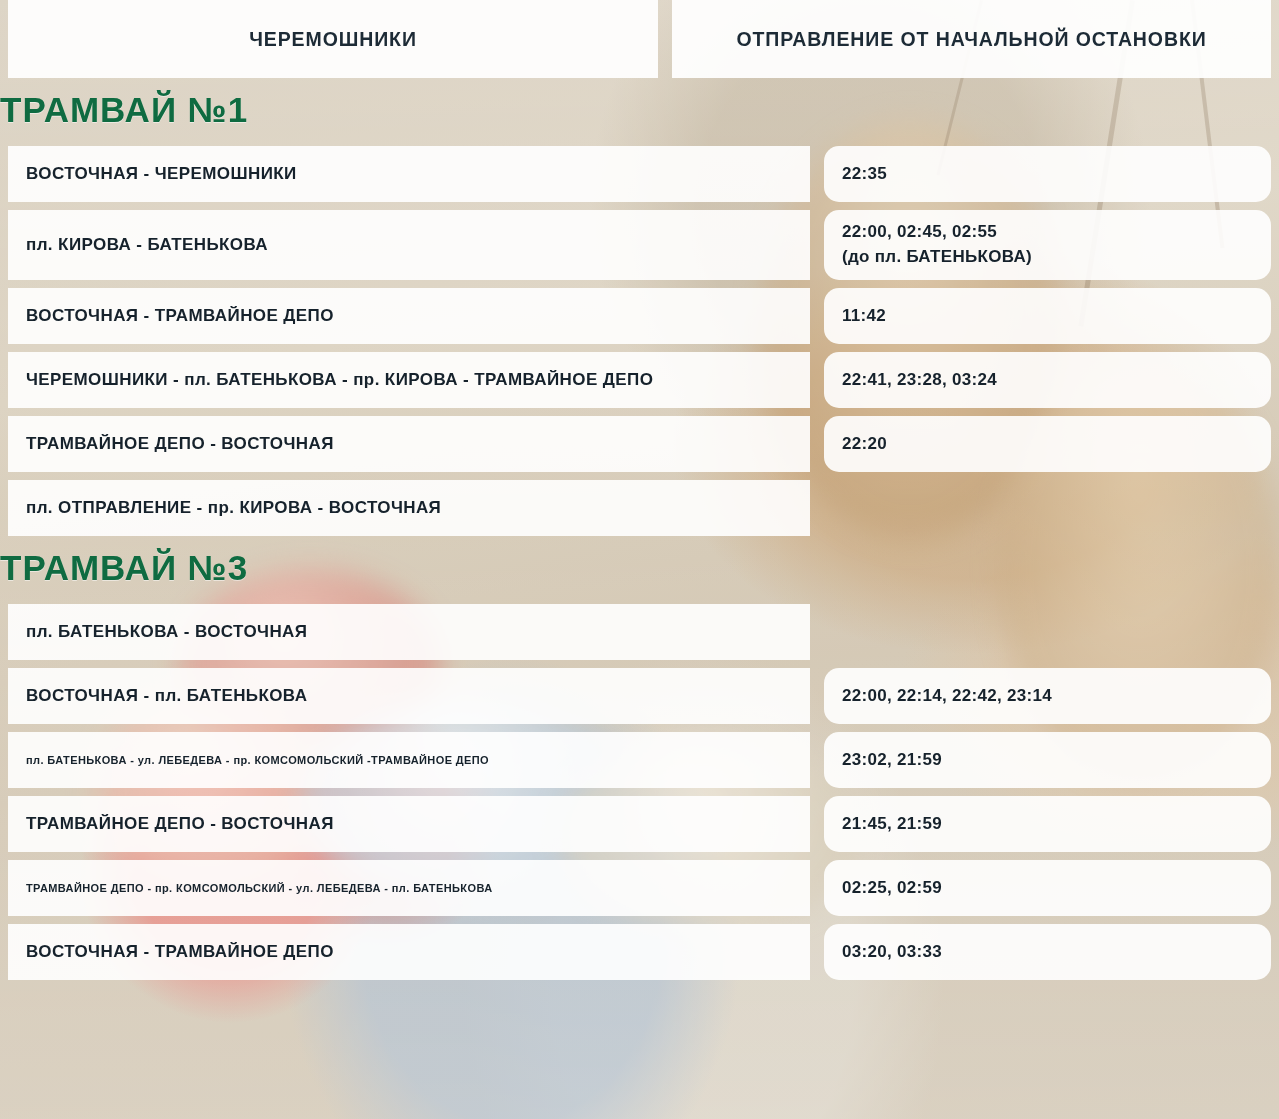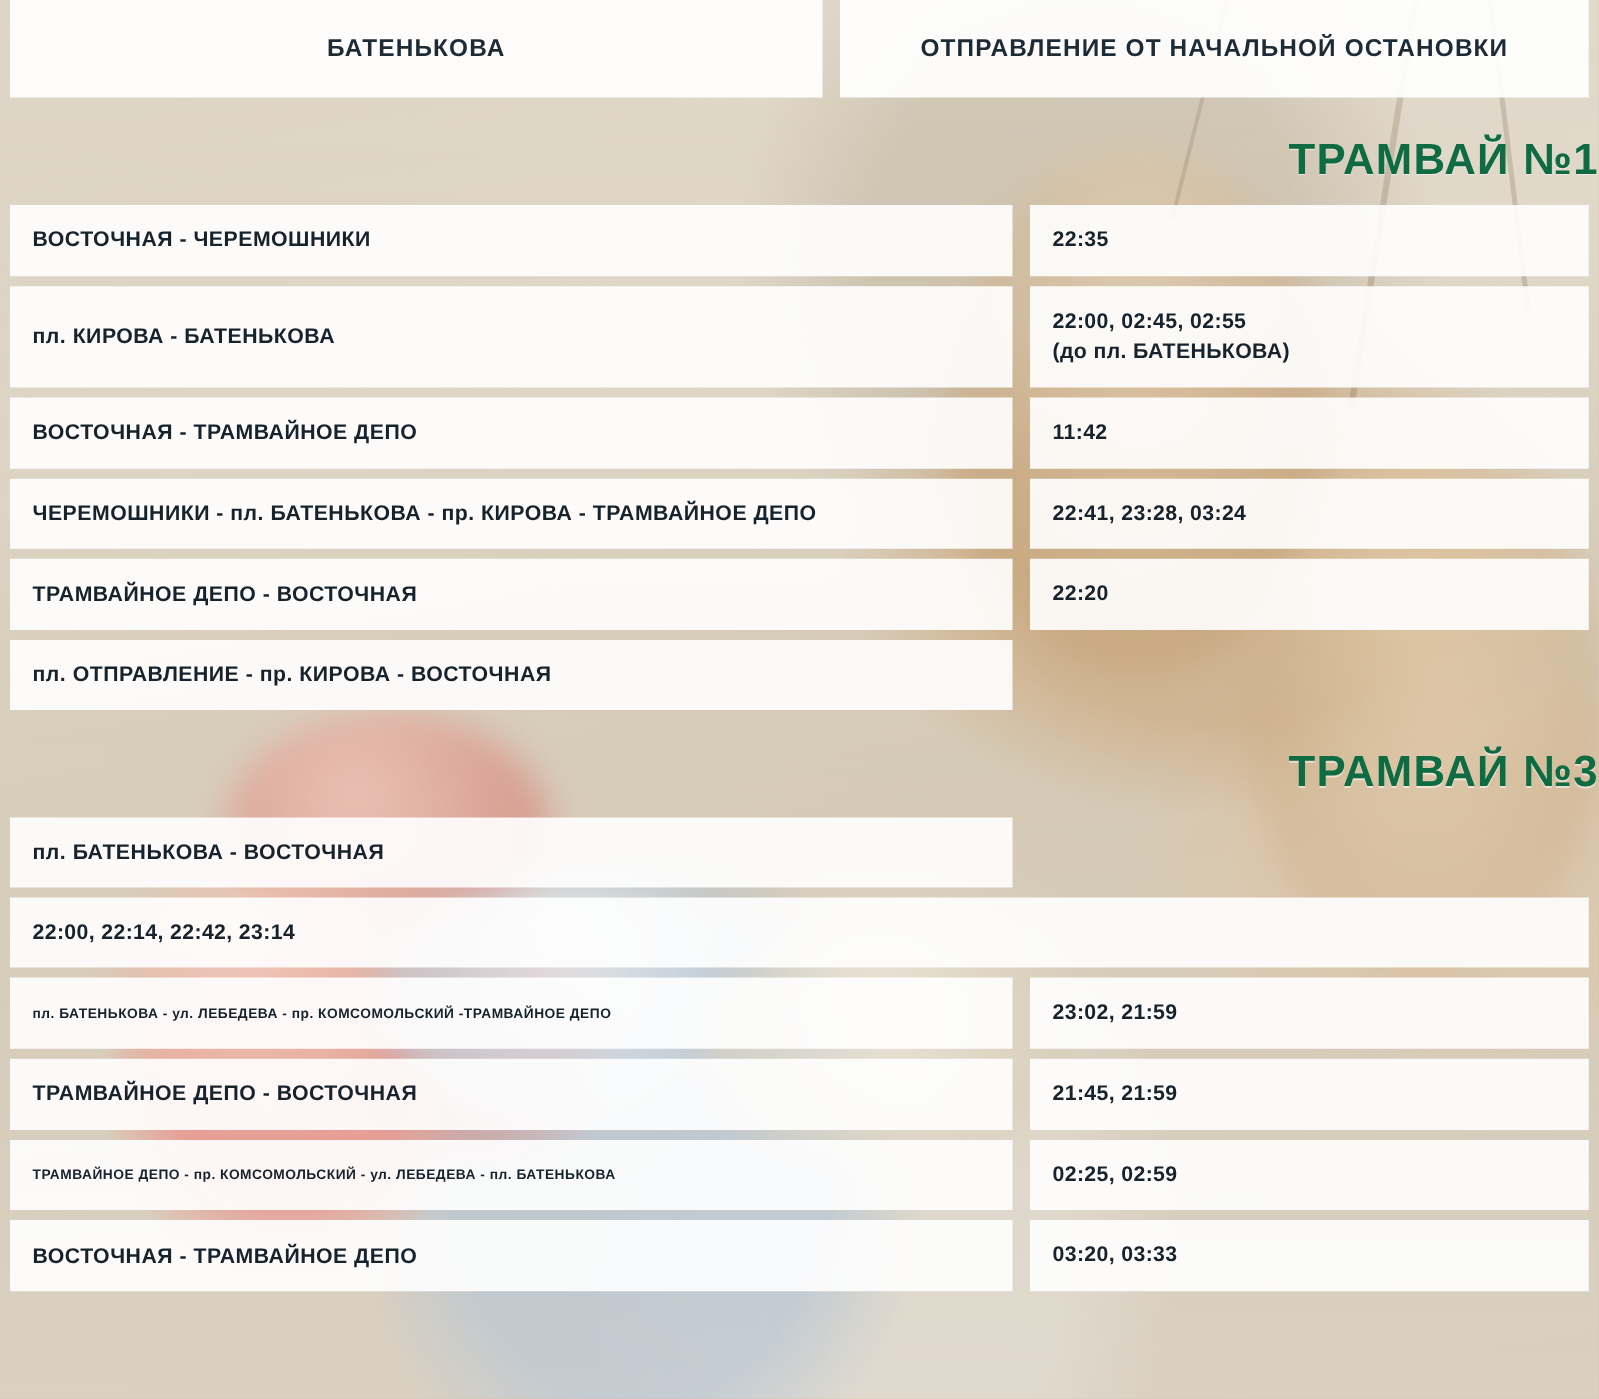--- a/index.html
+++ b/index.html
@@ -79,26 +79,26 @@
     justify-content: center;
     color: #1d2b36;
     font-weight: bold;
     font-size: 19.5px;
     letter-spacing: .9px;
   }
   .header-cell.dir { width: 650px; }
   .header-cell.dep { flex: 1; }
 
   .section-title {
-    text-align: right;
+    text-align: left;
     color: #0f6b41;
     font-size: 35px;
     font-weight: bold;
     letter-spacing: 1px;
-    margin: 30px 0 16px 0;
+    margin: 12px 0 16px 0;
     text-shadow: 0 1px 0 rgba(255,255,255,.5);
   }
 
   .rows { padding: 0 8px; box-sizing: border-box; }
 
   .row {
     display: flex;
     gap: 14px;
     margin-bottom: 8px;
   }
@@ -112,27 +112,28 @@
   .cell.dir {
     width: 802px;
     padding: 6px 18px;
     color: #16222c;
     font-weight: bold;
     font-size: 17px;
     letter-spacing: .4px;
   }
   .cell.dep {
     flex: 1;
-    padding: 16px 18px;
+    padding: 4px 18px;
     color: #16222c;
     font-weight: bold;
     font-size: 17px;
     letter-spacing: .3px;
     white-space: pre-line;
     line-height: 1.45;
+    border-radius: 15px;
   }
   .row.tall .cell { min-height: 70px; }
   .row.small .cell.dir { font-size: 11px; }
 </style>
 </head>
 <body>
 
 <div class="bg">
   <div class="bg-base"></div>
   <div class="bg-blob blob-1"></div>
@@ -143,21 +144,21 @@
   <div class="bg-blob blob-6"></div>
   <div class="bg-branch" style="left:1130px; top:0; width:5px; height:330px; transform: rotate(9deg);"></div>
   <div class="bg-branch" style="left:1190px; top:0; width:4px; height:250px; transform: rotate(-7deg);"></div>
   <div class="bg-branch" style="left:980px; top:0; width:3px; height:180px; transform: rotate(14deg);"></div>
   <div class="bg-veil"></div>
 </div>
 
 <div class="sheet">
 
   <div class="header-row">
-    <div class="header-cell dir">БАТЕНЬКОВА</div>
+    <div class="header-cell dir">ЧЕРЕМОШНИКИ</div>
     <div class="header-cell dep">ОТПРАВЛЕНИЕ ОТ НАЧАЛЬНОЙ ОСТАНОВКИ</div>
   </div>
 
   <div class="section-title">ТРАМВАЙ №1</div>
   <div class="rows">
     <div class="row">
       <div class="cell dir">ВОСТОЧНАЯ -  ЧЕРЕМОШНИКИ</div>
       <div class="cell dep">22:35</div>
     </div>
     <div class="row tall">
@@ -181,20 +182,21 @@
       <div class="cell dir">пл. ОТПРАВЛЕНИЕ - пр. КИРОВА - ВОСТОЧНАЯ</div>
     </div>
   </div>
 
   <div class="section-title">ТРАМВАЙ №3</div>
   <div class="rows">
     <div class="row">
       <div class="cell dir">пл. БАТЕНЬКОВА - ВОСТОЧНАЯ</div>
     </div>
     <div class="row">
+      <div class="cell dir"> ВОСТОЧНАЯ - пл. БАТЕНЬКОВА</div>
       <div class="cell dep">22:00, 22:14, 22:42, 23:14</div>
     </div>
     <div class="row small">
       <div class="cell dir">пл. БАТЕНЬКОВА - ул. ЛЕБЕДЕВА - пр. КОМСОМОЛЬСКИЙ -ТРАМВАЙНОЕ ДЕПО</div>
       <div class="cell dep">23:02, 21:59</div>
     </div>
     <div class="row">
       <div class="cell dir">ТРАМВАЙНОЕ ДЕПО - ВОСТОЧНАЯ</div>
       <div class="cell dep">21:45, 21:59</div>
     </div>

